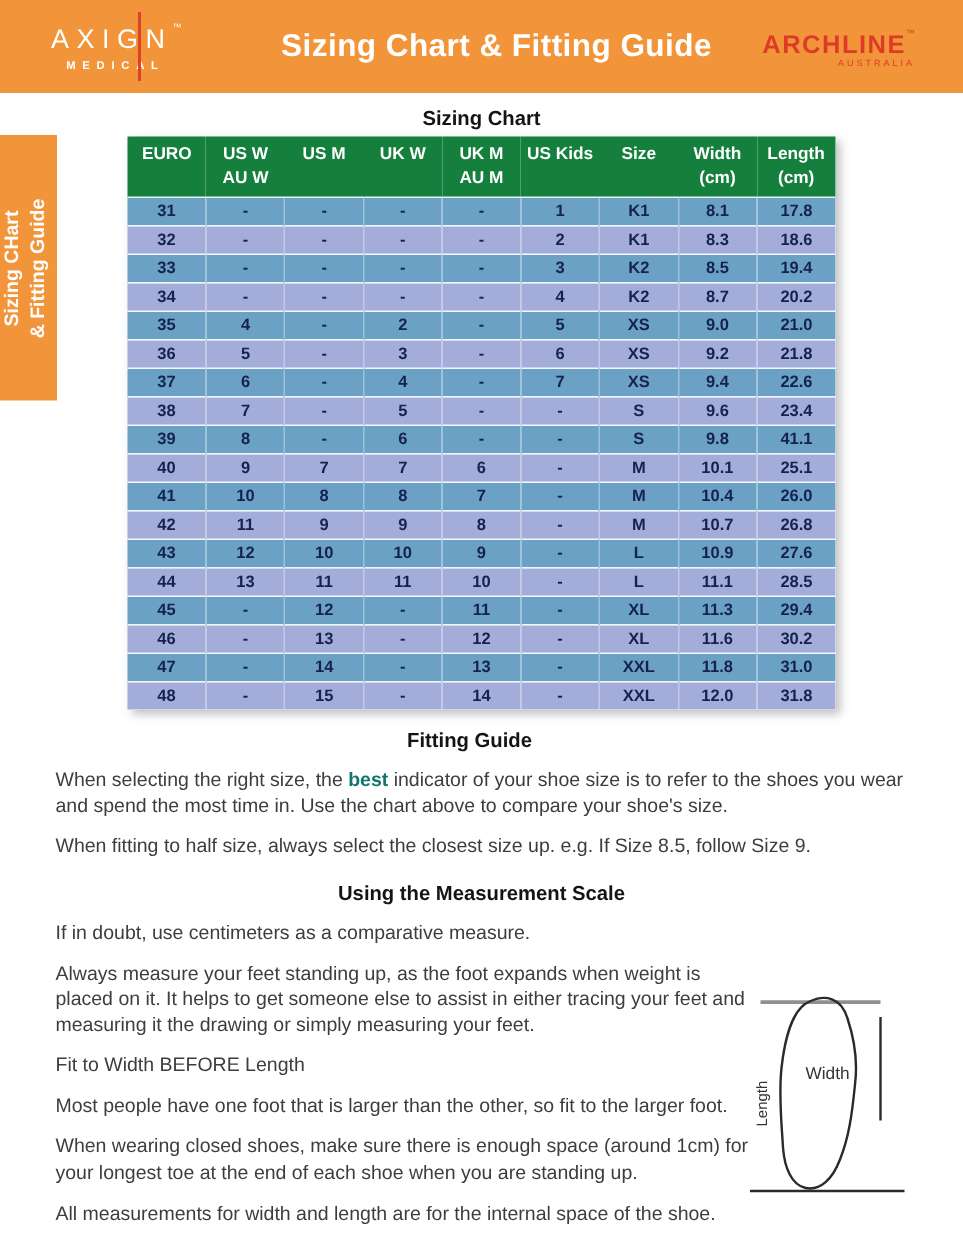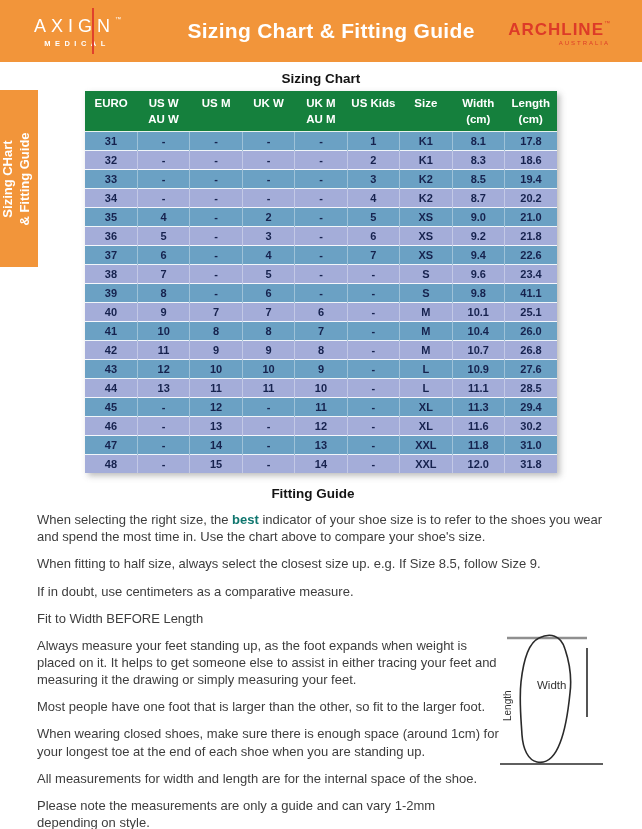--- a/index.html
+++ b/index.html
@@ -317,25 +317,26 @@
           <td>12.0</td>
           <td>31.8</td>
         </tr>
       </tbody>
   </table>
 
   <div class="h-center fitting-heading">Fitting Guide</div>
   <p class="para"><span>When selecting the right size, the </span><b>best</b><span> indicator of your shoe size is to refer to the shoes you wear and spend the most time in. Use the chart above to compare your shoe's size.</span></p>
   <p class="para">When fitting to half size, always select the closest size up. e.g. If Size 8.5, follow Size 9.</p>
 
+  <div class="h-center scale-heading">Using the Measurement Scale</div>
 
   <div class="scale-section">
     <p class="para">If in doubt, use centimeters as a comparative measure.</p>
+    <p class="para narrow">Always measure your feet standing up, as the foot expands when weight is placed on it. It helps to get someone else to assist in either tracing your feet and measuring it the drawing or simply measuring your feet.</p>
     <p class="para narrow">Fit to Width BEFORE Length</p>
-    <p class="para narrow">Always measure your feet standing up, as the foot expands when weight is placed on it. It helps to get someone else to assist in either tracing your feet and measuring it the drawing or simply measuring your feet.</p>
     <p class="para narrow">Most people have one foot that is larger than the other, so fit to the larger foot.</p>
     <p class="para narrow">When wearing closed shoes, make sure there is enough space (around 1cm) for your longest toe at the end of each shoe when you are standing up.</p>
     <p class="para narrow">All measurements for width and length are for the internal space of the shoe.</p>
     <p class="para narrow">Please note the measurements are only a guide and can vary 1-2mm depending on style.</p>
 
     <svg class="foot-diagram" width="118" height="142" viewBox="0 0 118 142">
       <line x1="10" y1="9" x2="90" y2="9" stroke="#8f8f8f" stroke-width="2.5"></line>
       <path d="M42 9 C53 3.5 64 6 68 20 C72 32 75 48 73 64 C71 84 69 99 63 114 C58 127 50 135 40 133 C31 131 26 120 25 106 C24 89 22 71 24 53 C26 35 31 14 42 9 Z" fill="none" stroke="#2a2a2a" stroke-width="1.6"></path>
       <line x1="90" y1="19" x2="90" y2="88" stroke="#2a2a2a" stroke-width="1.6"></line>
       <text x="40" y="60" font-size="11.5">Width</text>

